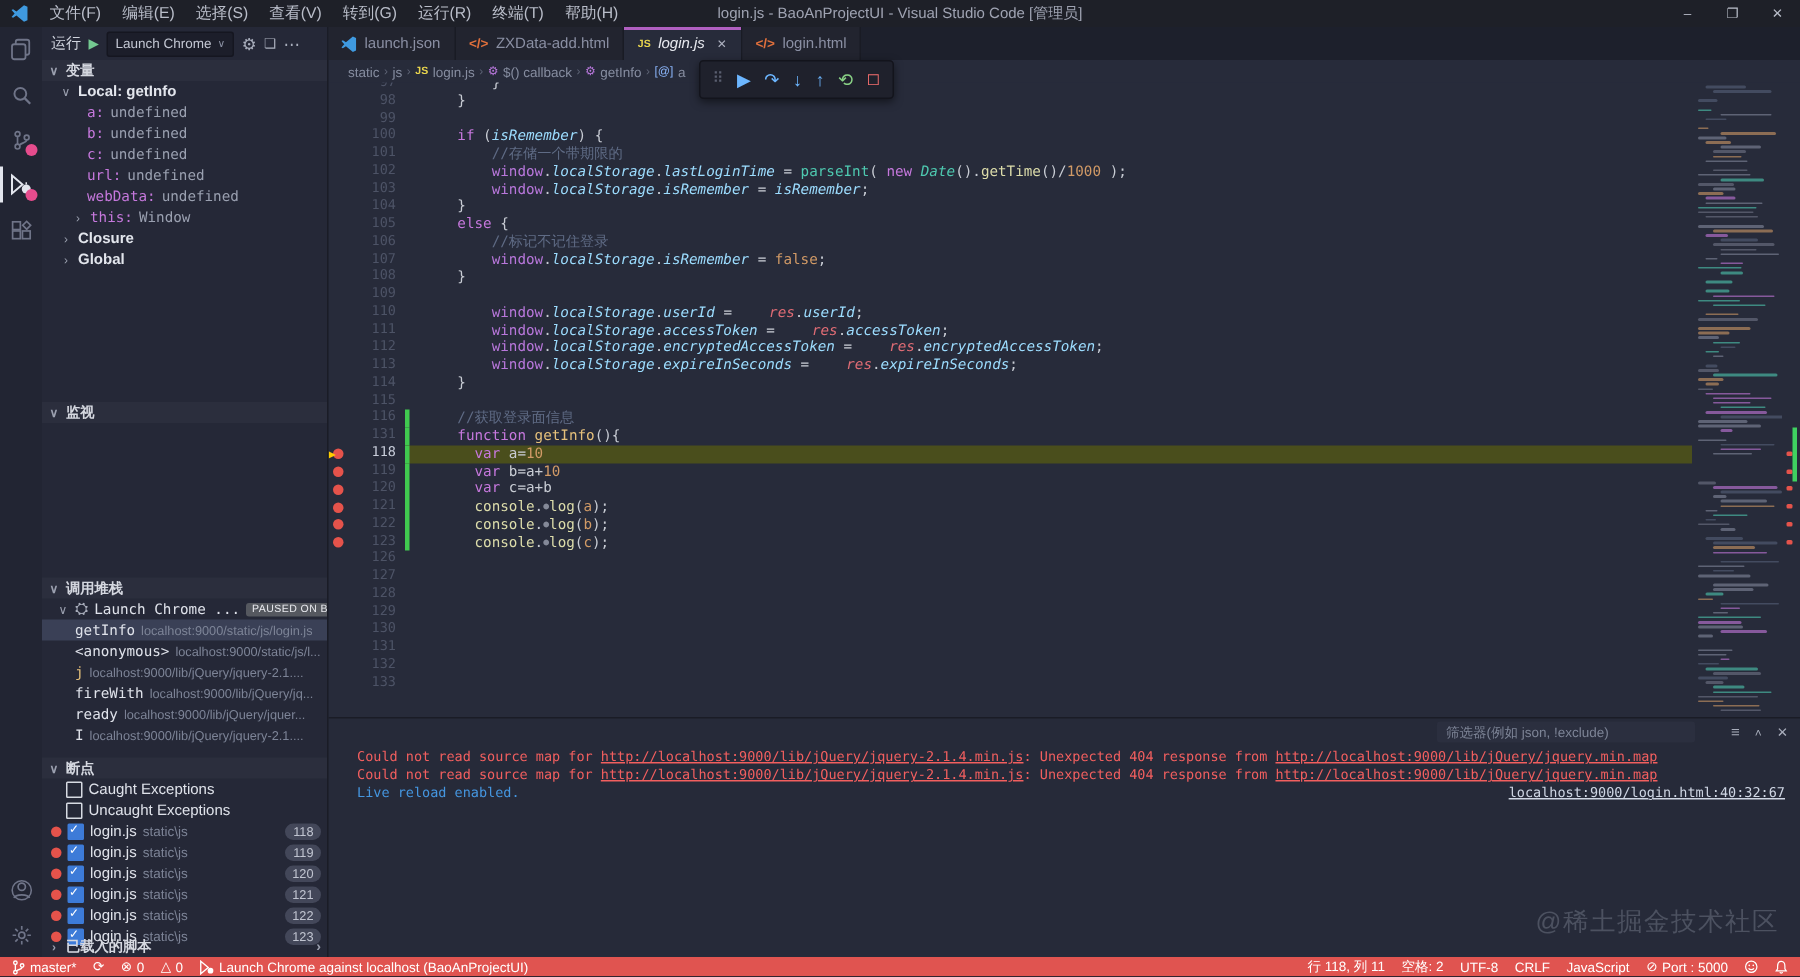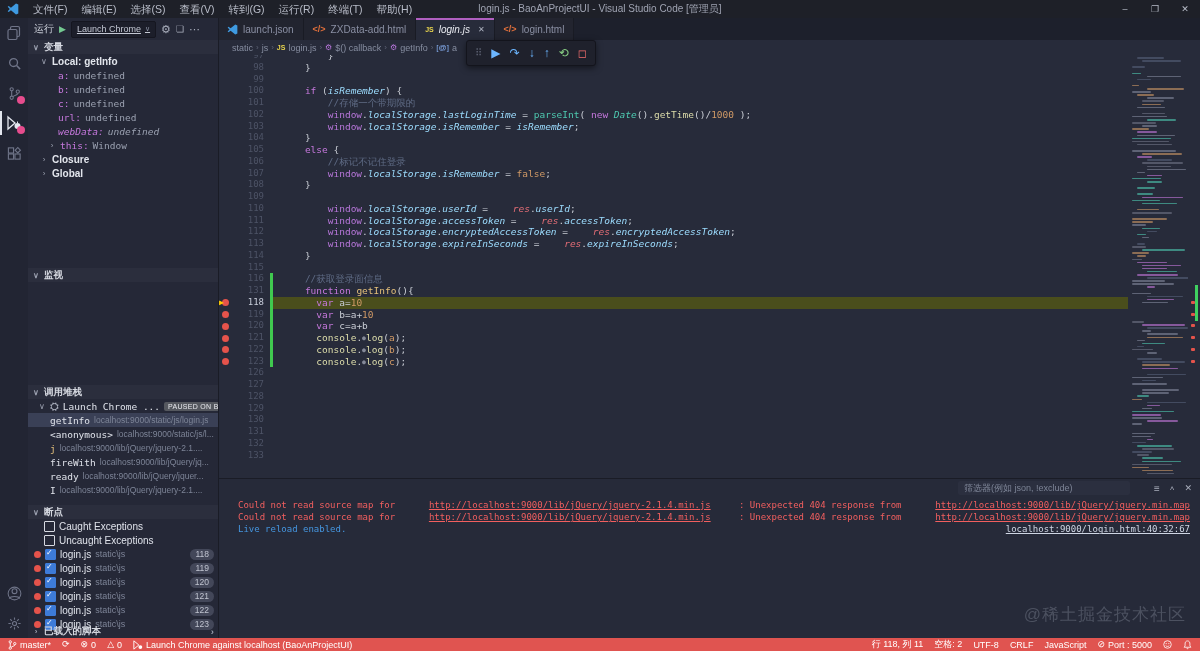--- a/index.html
+++ b/index.html
@@ -17,21 +17,21 @@
   .act-icon{width:28px;height:30px;display:flex;align-items:center;justify-content:center;color:#6f7488;position:relative;}
   .act-icon.active{color:#e3e6ee;}
   .act-icon.active::before{content:"";position:absolute;left:0;top:3px;bottom:3px;width:2px;background:#e3e6ee;}
   .act-badge{position:absolute;right:3px;bottom:4px;width:8px;height:8px;border-radius:50%;background:#e64c8d;}
   .act-spacer{flex:1;}
   
   .sidebar{position:absolute;left:28px;top:18px;width:190px;bottom:13px;background:#252837;border-right:1px solid #1a1c26;font-size:10px;z-index:10;}
   .side-head{position:absolute;left:0;right:0;top:0;height:22px;display:flex;align-items:center;gap:5px;padding:0 6px;}
   .run-label{color:#cfd3dd;font-size:10px;}
   .play-glyph{color:#74c991;font-size:9px;}
-  .cfg-select{background:#1c1e2a;border:1px solid #151620;border-radius:2px;height:15px;display:flex;align-items:center;gap:4px;padding:0 5px;color:#c3c7d3;font-size:9px;text-decoration:underline;}
+  .cfg-select{background:#1c1e2a;border:1px solid #151620;border-radius:2px;height:15px;display:flex;align-items:center;gap:4px;padding:0 5px;color:#c3c7d3;font-size:9px;}
   .side-ico{color:#a9aebc;font-size:11px;}
   .sect{position:absolute;left:0;right:0;}
   .sect-head{height:14px;display:flex;align-items:center;gap:4px;background:#2b2e3d;color:#d5d8e0;font-weight:bold;font-size:9.5px;padding:0 4px;}
   .chev{color:#9ba0af;font-size:8px;width:8px;display:inline-block;text-align:center;flex:none;}
   .trow{height:14px;display:flex;align-items:center;gap:4px;padding:0 4px;white-space:nowrap;overflow:hidden;}
   .vkey{color:#c678dd;font-family:"DejaVu Sans Mono",monospace;font-size:9.5px;}
   .vval{color:#9aa0b0;font-family:"DejaVu Sans Mono",monospace;font-size:9.5px;}
   .scope{color:#e2e5ec;font-weight:bold;}
   .cs-name{color:#dfe2ea;font-family:"DejaVu Sans Mono",monospace;font-size:9.5px;}
   .cs-name.yel{color:#e5c07b;}
@@ -95,21 +95,21 @@
   .ruler .cursorbar{position:absolute;right:2px;width:3px;background:#3fd160;}
   
   .panel{position:absolute;left:218px;top:478px;right:0;bottom:13px;background:#262a39;border-top:1px solid #1a1c26;}
   .panel-head{position:absolute;left:0;top:0;right:0;height:18px;display:flex;align-items:center;gap:16px;padding-left:12px;font-size:10px;color:#8a8fa3;}
   .ptab{height:18px;line-height:18px;}
   .ptab.active{color:#e8eaf0;border-bottom:1px solid #d7dae0;}
   .pfilter{position:absolute;right:70px;top:2px;width:160px;height:14px;background:#2b2f3f;border-radius:2px;color:#7d8496;font-size:9px;line-height:14px;padding:0 6px;}
   .picons{position:absolute;right:8px;top:0;height:18px;display:flex;gap:10px;align-items:center;color:#a9aebc;font-size:10px;}
   .pbody{position:absolute;left:0;top:20px;right:0;bottom:0;font-family:"DejaVu Sans Mono",monospace;font-size:9px;padding-left:20px;}
   .pline{height:12.2px;line-height:12.2px;display:flex;white-space:pre-wrap;padding-right:10px;}
-  .pline.error{color:#f25f5f;justify-content:space-between;}
+  .pline.error{color:#f25f5f;}
   .pline.info{color:#4596e0;}
   .plink{text-decoration:underline;}
   .src-link{margin-left:auto;color:#cfd6e4;text-decoration:underline;}
   .watermark{position:absolute;right:14px;bottom:12px;color:#4c5160;font-size:17px;letter-spacing:1px;}
   
   .statusbar{position:absolute;left:0;bottom:0;right:0;height:13px;background:#e05450;color:#fff;display:flex;align-items:center;font-size:9px;padding:0 8px;gap:11px;z-index:40;}
   .sb-item{display:flex;align-items:center;gap:3px;white-space:nowrap;}
   .sb-right{margin-left:auto;display:flex;gap:11px;align-items:center;}
   .sb-ico{font-size:9px;line-height:1;}
   svg{display:block;}
@@ -227,21 +227,21 @@
           <span class="vval">undefined</span>
         </div>
         <div class="trow" style="padding-left: 30px;">
           <span class="vkey">c:</span>
           <span class="vval">undefined</span>
         </div>
         <div class="trow" style="padding-left: 30px;">
           <span class="vkey">url:</span>
           <span class="vval">undefined</span>
         </div>
-        <div class="trow" style="padding-left: 30px; font-style: italic;">
+        <div class="trow" style="padding-left: 30px;">
           <span class="vkey">webData:</span>
           <span class="vval">undefined</span>
         </div>
         <div class="trow" style="padding-left: 20px;">
           <span class="chev">›</span>
           <span class="vkey">this:</span>
           <span class="vval">Window</span>
         </div>
         <div class="trow" style="padding-left: 12px;">
           <span class="chev">›</span>

